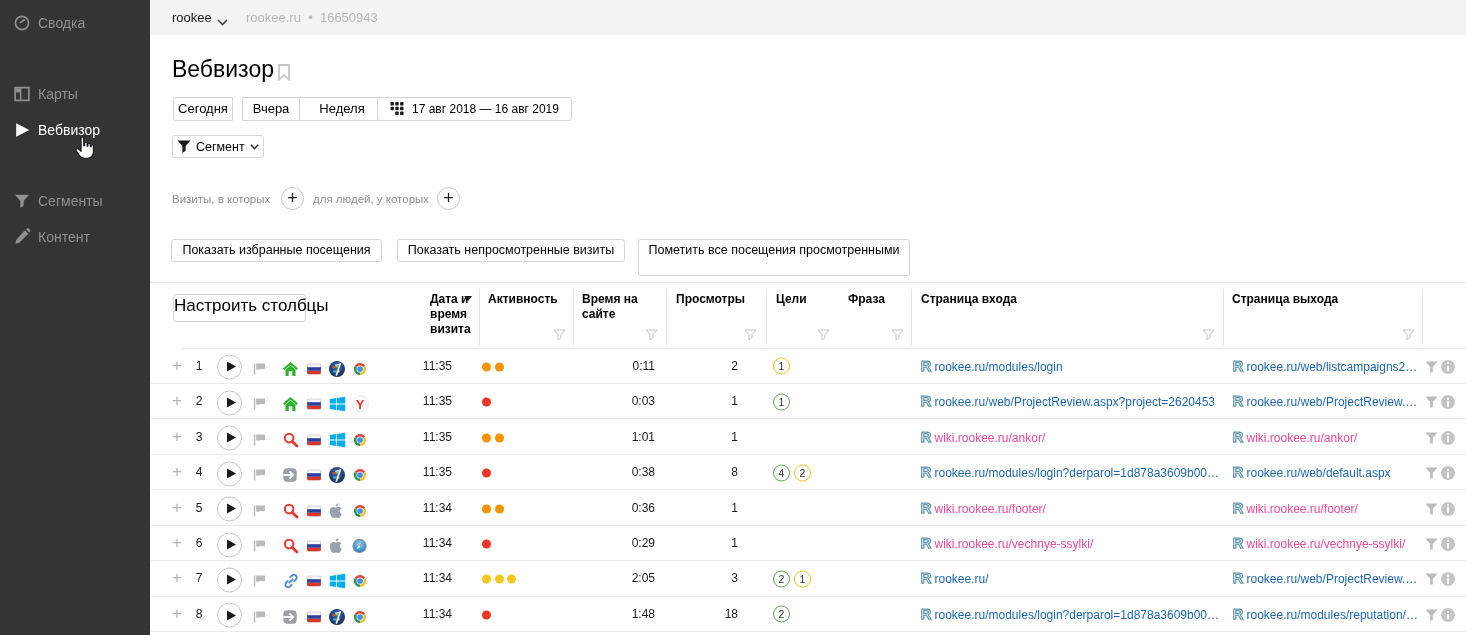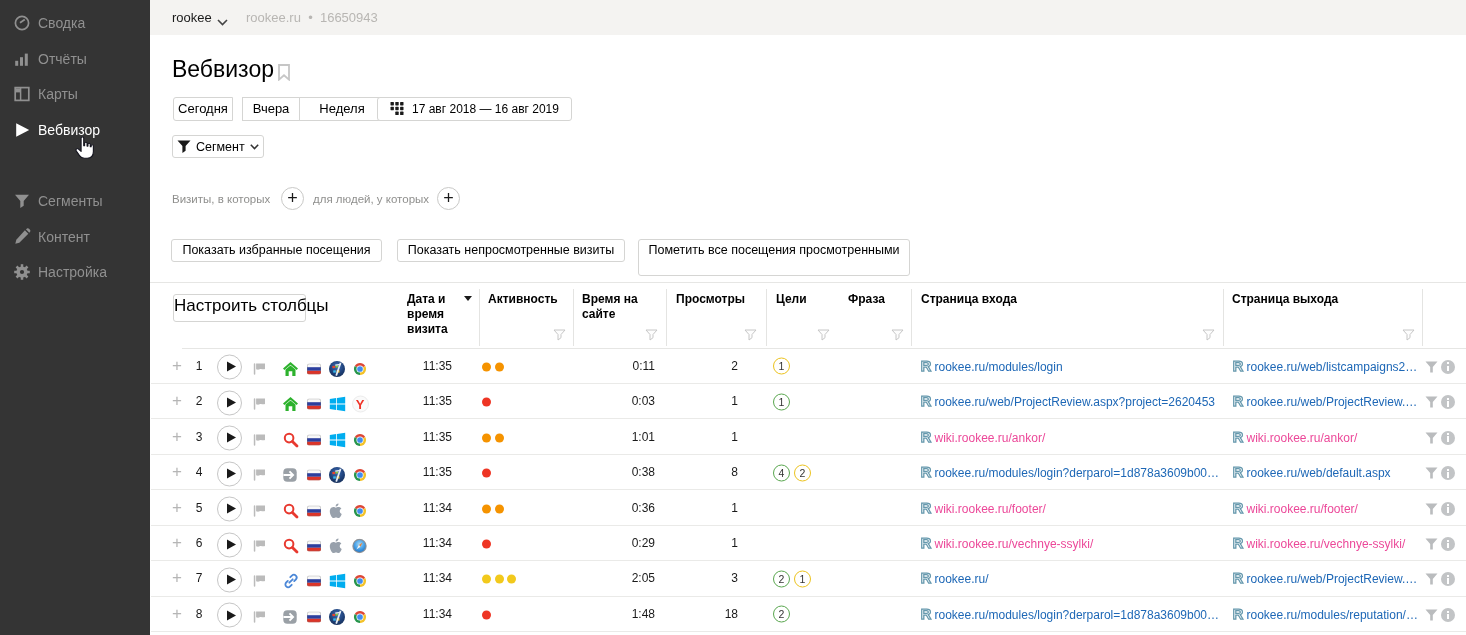--- a/index.html
+++ b/index.html
@@ -61,28 +61,20 @@
 </style></head>
 <body>
 <div id="sidebar">
 <div class="sitem" style="top:5.0px">
       <span class="sic"><svg width="18" height="18" viewBox="0 0 18 18">
           <circle cx="9" cy="9" r="6.6" fill="none" stroke="#909090" stroke-width="1.7"></circle>
           <line x1="7" y1="8.8" x2="11.8" y2="5.6" stroke="#909090" stroke-width="1.8"></line>
         </svg></span>
       <span class="slabel">Сводка</span>
     </div>
-<div class="sitem" style="top:40.6px">
-      <span class="sic"><svg width="18" height="18" viewBox="0 0 18 18" fill="#909090">
-          <rect x="2.2" y="10.8" width="3" height="5"></rect>
-          <rect x="7" y="7.2" width="3" height="8.6"></rect>
-          <rect x="11.8" y="3.6" width="3" height="12.2"></rect>
-        </svg></span>
-      <span class="slabel">Отчёты</span>
-    </div>
 <div class="sitem" style="top:76.2px">
       <span class="sic"><svg width="18" height="18" viewBox="0 0 18 18">
           <rect x="2.2" y="2.6" width="13.6" height="12.8" fill="none" stroke="#909090" stroke-width="1.7"></rect>
           <line x1="7.6" y1="3" x2="7.6" y2="15" stroke="#909090" stroke-width="1.5"></line>
           <rect x="3" y="3.4" width="4" height="4" fill="#909090"></rect>
         </svg></span>
       <span class="slabel">Карты</span>
     </div>
 <div class="sitem active" style="top:111.8px">
       <span class="sic"><svg width="18" height="18" viewBox="0 0 18 18">
@@ -95,33 +87,20 @@
           <path d="M2 2.8 H16 L10.7 8.9 V13.8 L7.3 16.1 V8.9 Z"></path>
         </svg></span>
       <span class="slabel">Сегменты</span>
     </div>
 <div class="sitem" style="top:218.6px">
       <span class="sic"><svg width="18" height="18" viewBox="0 0 18 18" fill="#909090">
           <path d="M11.9 2.3 L15.3 5.7 L6.3 14.7 L2.3 15.7 L3.3 11.7 Z"></path>
           <path d="M12.9 1.3 L14.1 0.45 C14.7 0.05 15.5 0.25 16.1 0.85 L16.9 1.65 C17.5 2.25 17.6 3.15 17.1 3.65 L16.3 4.7 Z"></path>
         </svg></span>
       <span class="slabel">Контент</span>
-    </div>
-<div class="sitem" style="top:254.2px">
-      <span class="sic"><svg width="18" height="18" viewBox="0 0 18 18">
-          <g stroke="#909090" stroke-width="2.5">
-            <line x1="9" y1="1.2" x2="9" y2="16.8"></line>
-            <line x1="1.2" y1="9" x2="16.8" y2="9"></line>
-            <line x1="3.5" y1="3.5" x2="14.5" y2="14.5"></line>
-            <line x1="14.5" y1="3.5" x2="3.5" y2="14.5"></line>
-          </g>
-          <circle cx="9" cy="9" r="5.6" fill="#909090"></circle>
-          <circle cx="9" cy="9" r="2.1" fill="#343434"></circle>
-        </svg></span>
-      <span class="slabel">Настройка</span>
     </div>
 <span style="position:absolute;left:72px;top:136px;"><svg width="22" height="25" viewBox="0 0 22.5 25.5">
         <path d="M9.3 2.1 c0-1.7 2.7-1.7 2.7 0 V9.9 h0.9 V7.5 c0-1.5 2.5-1.5 2.5 0 V10.3 h0.9 V8.4 c0-1.4 2.4-1.4 2.4 0 V11 h0.85 V9.9 c0-1.3 2.3-1.3 2.3 0 V16.2 c0 4-2.5 6.5-6.3 6.5 h-2.9 c-2.1 0-3.8-0.95-5-2.7 L4.3 15.2 c-1.05-1.5 0.85-3.1 2.2-2 L8 14.5 l1.3 1.2 Z" fill="#ffffff" stroke="#15151f" stroke-width="1.15" stroke-linejoin="round"></path>
       </svg></span>
 </div>
 <div id="topbar">
   <span class="cname">rookee</span>
   <span class="chev"><svg width="11" height="7" viewBox="0 0 11 7">
         <polyline points="1,1 5.5,5.5 10,1" fill="none" stroke="#444" stroke-width="1.6"></polyline>
       </svg></span>
@@ -157,21 +136,21 @@
 <span class="graytext" style="left:313px;top:193px;">для людей, у которых</span>
 <span class="pluscirc" style="left:437px;top:187px;">+</span>
 
 <div class="btn" style="left:171px;top:239px;width:211px;height:23px;line-height:21px;font-size:12.5px;">Показать избранные посещения</div>
 <div class="btn" style="left:397px;top:239px;width:228px;height:23px;line-height:21px;font-size:12.5px;">Показать непросмотренные визиты</div>
 <div class="btn" style="left:638px;top:239px;width:272px;height:37px;line-height:21px;font-size:12.5px;">Пометить все посещения просмотренными</div>
 
 <div class="hline" style="left:150px;top:282px;width:1316px;"></div>
 <div class="btn" style="left:173px;top:294px;width:133px;height:28px;line-height:22px;font-size:17px;">Настроить столбцы</div>
 
-<div class="hcol" style="left:407px;width:60px;">Дата и<br>время<br>визита</div>
+<div class="hcol" style="left:430px;width:60px;">Дата и<br>время<br>визита</div>
 <span style="position:absolute;left:464px;top:296px;width:0;height:0;border-left:4px solid transparent;border-right:4px solid transparent;border-top:5px solid #1a1a1a;"></span>
 <div class="hcol" style="left:488px;">Активность</div>
 <div class="hcol" style="left:582px;width:75px;">Время на сайте</div>
 <div class="hcol" style="left:676px;">Просмотры</div>
 <div class="hcol" style="left:776px;">Цели</div>
 <div class="hcol" style="left:848px;">Фраза</div>
 <div class="hcol" style="left:921px;">Страница входа</div>
 <div class="hcol" style="left:1232px;">Страница выхода</div>
 <div class="vline" style="left:478.8px"></div>
 <div class="vline" style="left:572.5px"></div>

